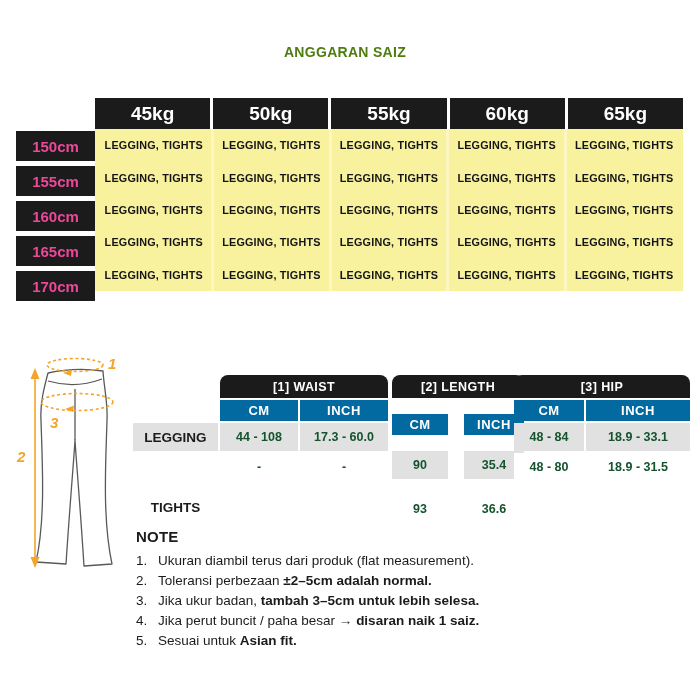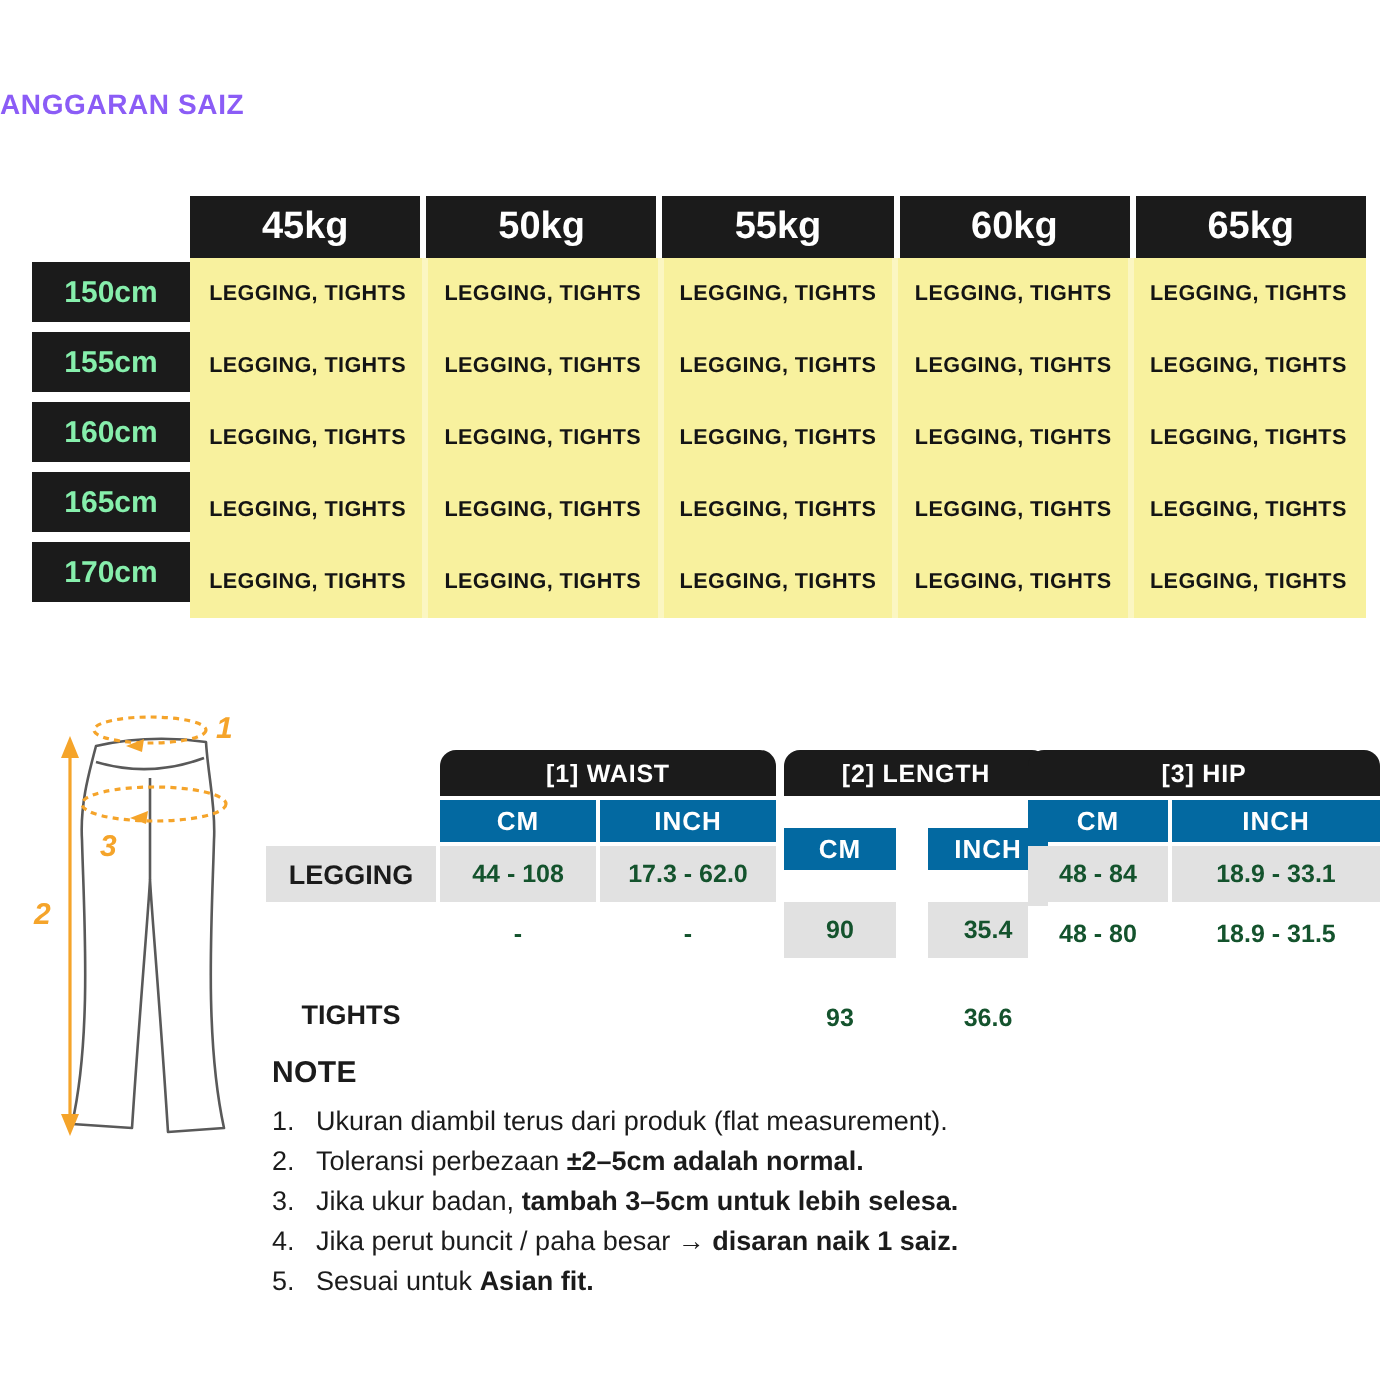--- a/index.html
+++ b/index.html
@@ -1,33 +1,33 @@
 <!DOCTYPE html>
 <html><head>
 <meta charset="utf-8">
 <style>
   html,body{margin:0;padding:0;background:#ffffff;}
   #page{position:relative;width:700px;height:700px;background:#ffffff;overflow:hidden;
         font-family:"Liberation Sans", sans-serif;color:#1a1a1a;}
 
   
-  .title{position:absolute;top:44px;left:0;width:690px;text-align:left;
-         font-size:14px;font-weight:bold;letter-spacing:.3px;color:#8b5cf6;}
+  .title{position:absolute;top:44px;left:0;width:690px;text-align:center;
+         font-size:14px;font-weight:bold;letter-spacing:.3px;color:#4d7c0f;}
   .product-code{position:absolute;top:42px;right:14px;font-size:16px;font-weight:bold;color:#1b1b1b;}
 
   
   .weight-row{position:absolute;left:95px;top:98px;width:588px;height:31px;
               display:grid;grid-template-columns:repeat(5,1fr);gap:3px;}
   .weight-cell{background:#1b1b1b;color:#fff;font-weight:bold;font-size:19px;
                display:flex;align-items:center;justify-content:center;}
   .height-col{position:absolute;left:16px;top:131px;width:79px;
               display:grid;grid-auto-rows:30px;row-gap:5px;}
-  .height-cell{background:#1b1b1b;color:#86efac;font-weight:bold;font-size:15px;
+  .height-cell{background:#1b1b1b;color:#ec4899;font-weight:bold;font-size:15px;
                display:flex;align-items:center;justify-content:center;}
-  .yellow-block{position:absolute;left:95px;top:129px;width:588px;height:180px;background:#F8F19E;}
+  .yellow-block{position:absolute;left:95px;top:129px;width:588px;height:162px;background:#F8F19E;}
   .ysep{position:absolute;top:0;bottom:0;width:3px;background:#FBF6C2;}
   .ygrid{position:absolute;inset:0;display:grid;grid-template-columns:repeat(5,1fr);
          grid-template-rows:repeat(5,1fr);}
   .ycell{display:flex;align-items:center;justify-content:center;
          font-weight:bold;font-size:10.8px;color:#141414;letter-spacing:.2px;white-space:nowrap;}
 
   
   .pants-svg{position:absolute;left:13px;top:343px;}
 
   
@@ -137,21 +137,21 @@
   </svg>
 
   <div class="measure-table">
       <div class="row-label r0">LEGGING</div>
       <div class="row-label r1">TIGHTS</div>
       <div class="mgroup" style="left: 87px; width: 168px; grid-template-columns: 78px 88px;">
         <div class="ghead">[1] WAIST</div>
         <div class="gunit">CM</div>
         <div class="gunit">INCH</div>
         <div class="gval r0">44 - 108</div>
-        <div class="gval r0">17.3 - 62.0</div>
+        <div class="gval r0">17.3 - 60.0</div>
         <div class="gval r1">-</div>
         <div class="gval r1">-</div>
       </div>
       <div class="mgroup" style="left: 259px; width: 108px; grid-template-columns: 56px 60px; gap: 16px;">
         <div class="ghead">[2] LENGTH</div>
         <div class="gunit">CM</div>
         <div class="gunit">INCH</div>
         <div class="gval r0">90</div>
         <div class="gval r0">35.4</div>
         <div class="gval r1">93</div>

